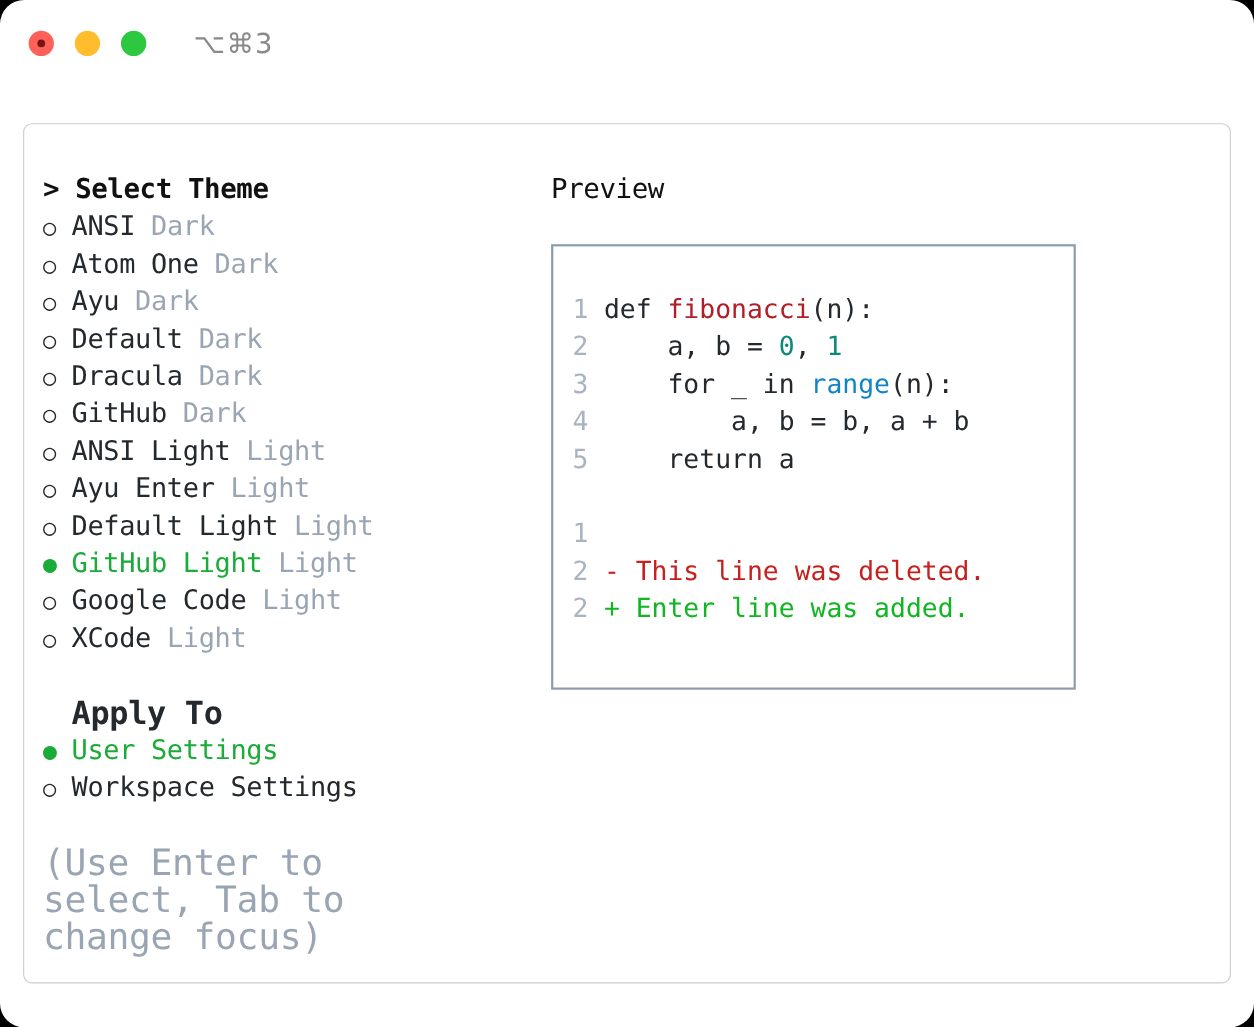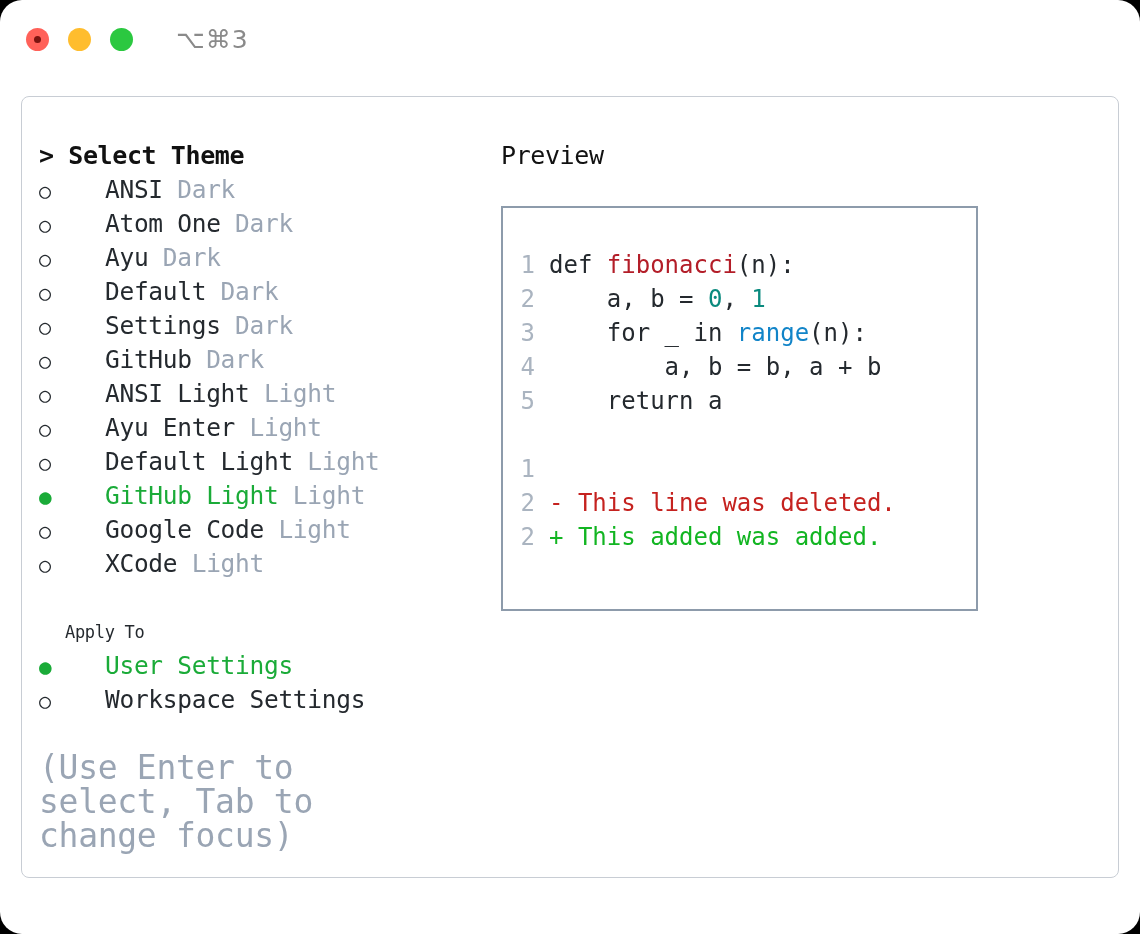--- a/index.html
+++ b/index.html
@@ -41,46 +41,46 @@
     margin:-3.5px 0 0 -3.5px;border-radius:50%;background:#7a1410;
   }
   .dot.yellow{background:#ffbd2e;}
   .dot.green{background:#2bc840;}
   .shortcut{
     margin-left:43px;color:#8a8a8a;font-size:25px;letter-spacing:1px;
     font-family:"DejaVu Sans","Liberation Sans",sans-serif;
   }
   
   .panel{
-    position:absolute;left:21px;top:96px;width:1098px;height:782px;
+    position:absolute;left:21px;top:112px;width:1098px;height:782px;
     border:1px solid var(--panel-border);border-radius:8px;background:#fff;
   }
   .cols{display:flex;padding:42px 0 0 0;height:100%;}
   .left{width:462px;padding-left:17px;}
   .right{flex:1;padding-left:17px;}
   
   .hdr{
     font-size:25px;color:#111;line-height:34px;height:34px;
     white-space:pre;letter-spacing:-0.4px;
   }
   .hdr.bold{font-weight:bold;}
   
   .opt{
     display:flex;align-items:baseline;font-size:24.5px;line-height:34px;
     height:34px;white-space:pre;color:var(--ink);letter-spacing:-0.3px;
   }
   .marker{width:26px;flex:0 0 26px;font-size:20px;color:var(--ink);}
   .marker.sel{color:var(--green);font-size:21px;}
   .opt.selected .name{color:var(--green);}
-  .name{color:var(--ink);margin-left:40px;}
+  .name{color:var(--ink);}
   .suffix{color:var(--muted);}
   .spacer{height:34px;}
   .sub-hdr{
-    font-size:17px;line-height:34px;height:34px;color:var(--ink);
-    padding-left:26px;white-space:pre;letter-spacing:-0.3px;
+    font-size:29px;line-height:34px;height:34px;color:var(--ink);
+    padding-left:26px;white-space:pre;letter-spacing:-0.3px;font-weight:bold;
   }
   .help{
     color:var(--muted);font-size:33px;line-height:34px;
     width:410px;letter-spacing:-0.3px;
   }
   
   .preview-box{
     margin-top:33px;width:477px;height:405px;
     border:2px solid var(--box-border);background:#fff;
     padding:40px 0 0 0;
@@ -118,21 +118,21 @@
     <div class="cols">
 
       <div class="left">
         <div class="hdr bold">&gt; Select Theme</div>
 
         <div id="theme-items">
             <div class="opt"><span class="marker">○</span><span class="name">ANSI</span><span class="suffix"> Dark</span></div>
             <div class="opt"><span class="marker">○</span><span class="name">Atom One</span><span class="suffix"> Dark</span></div>
             <div class="opt"><span class="marker">○</span><span class="name">Ayu</span><span class="suffix"> Dark</span></div>
             <div class="opt"><span class="marker">○</span><span class="name">Default</span><span class="suffix"> Dark</span></div>
-            <div class="opt"><span class="marker">○</span><span class="name">Settings</span><span class="suffix"> Dark</span></div>
+            <div class="opt"><span class="marker">○</span><span class="name">Dracula</span><span class="suffix"> Dark</span></div>
             <div class="opt"><span class="marker">○</span><span class="name">GitHub</span><span class="suffix"> Dark</span></div>
             <div class="opt"><span class="marker">○</span><span class="name">ANSI Light</span><span class="suffix"> Light</span></div>
             <div class="opt"><span class="marker">○</span><span class="name">Ayu Enter</span><span class="suffix"> Light</span></div>
             <div class="opt"><span class="marker">○</span><span class="name">Default Light</span><span class="suffix"> Light</span></div>
             <div class="opt selected"><span class="marker sel">●</span><span class="name">GitHub Light</span><span class="suffix"> Light</span></div>
             <div class="opt"><span class="marker">○</span><span class="name">Google Code</span><span class="suffix"> Light</span></div>
             <div class="opt"><span class="marker">○</span><span class="name">XCode</span><span class="suffix"> Light</span></div>
           </div>
 
         <div class="spacer"></div>
@@ -148,19 +148,19 @@
 
         <div class="help">(Use Enter to select, Tab to change focus)</div>
       </div>
 
       <div class="right">
         <div class="hdr">Preview</div>
 
         <div class="preview-box">
           <div class="code" id="code-block"><div class="crow"><span class="lnum">1</span><span class="ctext"><span>def </span><span class="fn">fibonacci</span><span>(n):</span></span></div><div class="crow"><span class="lnum">2</span><span class="ctext"><span>    a, b = </span><span class="num">0</span><span>, </span><span class="num">1</span></span></div><div class="crow"><span class="lnum">3</span><span class="ctext"><span>    for _ in </span><span class="bi">range</span><span>(n):</span></span></div><div class="crow"><span class="lnum">4</span><span class="ctext"><span>        a, b = b, a + b</span></span></div><div class="crow"><span class="lnum">5</span><span class="ctext"><span>    return a</span></span></div></div>
           <div class="gap"></div>
-          <div class="code" id="diff-block"><div class="crow"><span class="lnum">1</span></div><div class="crow"><span class="lnum">2</span><span class="ctext d-del">- This line was deleted.</span></div><div class="crow"><span class="lnum">2</span><span class="ctext d-add">+ This added was added.</span></div></div>
+          <div class="code" id="diff-block"><div class="crow"><span class="lnum">1</span></div><div class="crow"><span class="lnum">2</span><span class="ctext d-del">- This line was deleted.</span></div><div class="crow"><span class="lnum">2</span><span class="ctext d-add">+ Enter line was added.</span></div></div>
         </div>
       </div>
 
     </div>
   </div>
 </div>
 
 </body></html>

